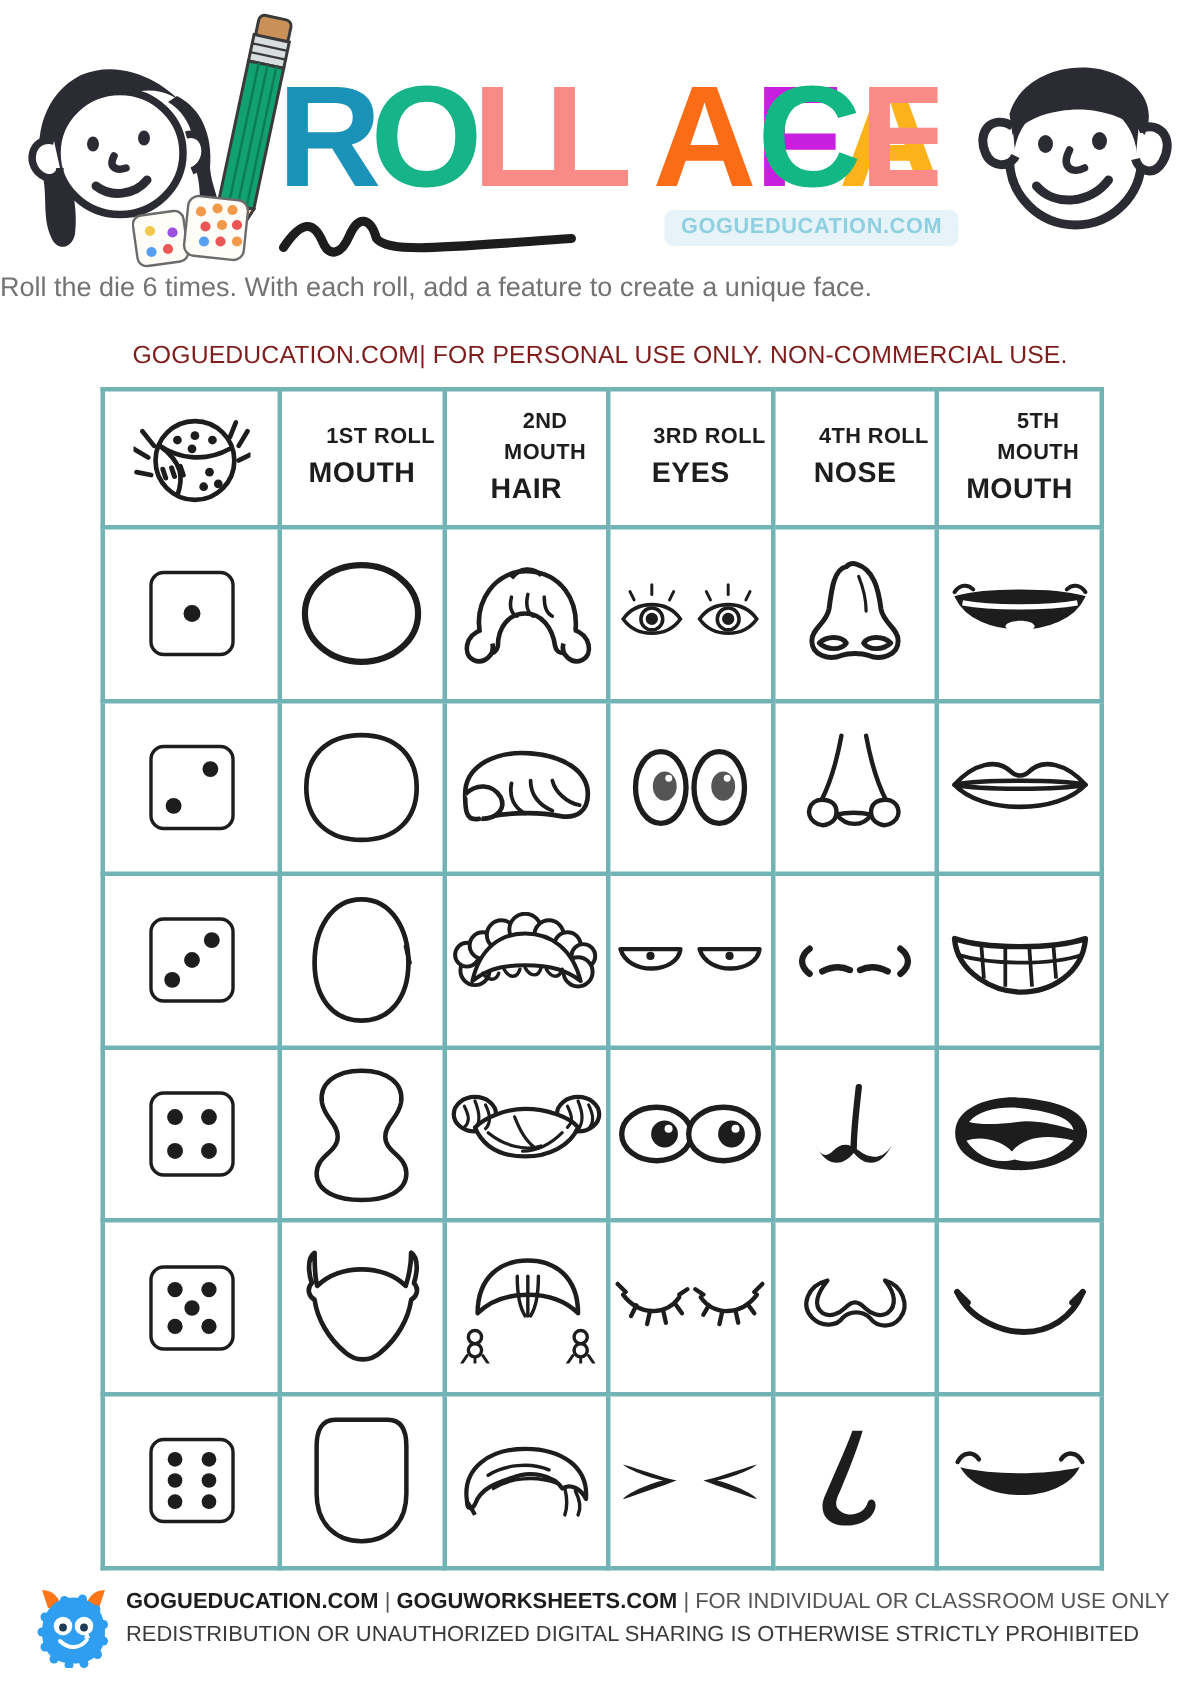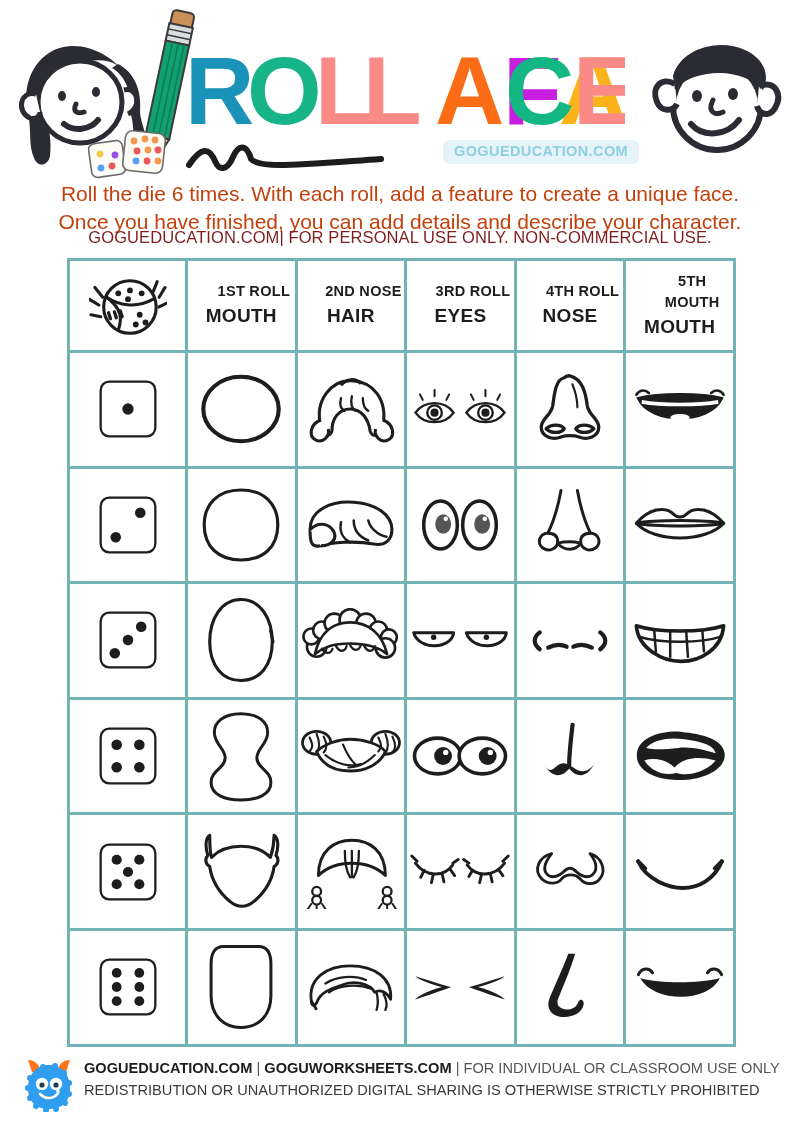--- a/index.html
+++ b/index.html
@@ -26,22 +26,22 @@
   .badge {
     position:absolute; left:443px; top:140px;
     background:#e6f4f9; border-radius:6px;
     padding:4px 11px 5px 11px;
     color:#8ed0e0; font-size:14.5px; font-weight:bold;
     letter-spacing:.4px; line-height:1;
   }
 
   .instructions {
     position:absolute; left:0; top:180px; width:800px;
-    text-align:center; color:#c2410c;
-    font-size:21px; line-height:1.33;
+    color:#737373;
+    font-size:18px; line-height:1.33;
   }
   .instructions div { white-space:nowrap; }
 
   .watermark {
     position:absolute; left:0; top:228px; width:800px;
     text-align:center; color:#7f1d1d;
     font-size:16.5px; letter-spacing:.1px; white-space:nowrap;
   }
 
   
@@ -183,21 +183,20 @@
         <ellipse cx="52" cy="68" rx="5" ry="6" fill="#2b2b33"></ellipse>
         <ellipse cx="88" cy="66" rx="5" ry="6" fill="#2b2b33"></ellipse>
         <path d="M68 72 C62 84 70 88 78 84" fill="none" stroke="#2b2b33" stroke-width="5" stroke-linecap="round"></path>
         <path d="M46 96 C58 110 82 108 94 92" fill="none" stroke="#2b2b33" stroke-width="6" stroke-linecap="round"></path>
       </svg>
     </div>
   </div>
 
   <div class="instructions">
     <div>Roll the die 6 times. With each roll, add a feature to create a unique face.</div>
-    <div>Once you have finished, you can add details and describe your character.</div>
   </div>
 
   <div class="watermark">GOGUEDUCATION.COM| FOR PERSONAL USE ONLY. NON-COMMERCIAL USE.</div>
 
   <div class="table-wrap">
     <table class="grid">
       <colgroup>
         <col class="c-die">
           <col class="c-norm">
           <col class="c-norm">
@@ -231,21 +230,21 @@
                   <path d="M20 44 L22 50 M26 43 L28 49 M32 42 L34 48"></path>
                 </g>
               </svg>
             </div>
           </td>
           <td>
             <div class="roll-num">1ST ROLL</div>
             <div class="roll-cat">MOUTH</div>
           </td>
           <td>
-            <div class="roll-num">2ND NOSE</div>
+            <div class="roll-num">2ND MOUTH</div>
             <div class="roll-cat">HAIR</div>
           </td>
           <td>
             <div class="roll-num">3RD ROLL</div>
             <div class="roll-cat">EYES</div>
           </td>
           <td>
             <div class="roll-num">4TH ROLL</div>
             <div class="roll-cat">NOSE</div>
           </td>

